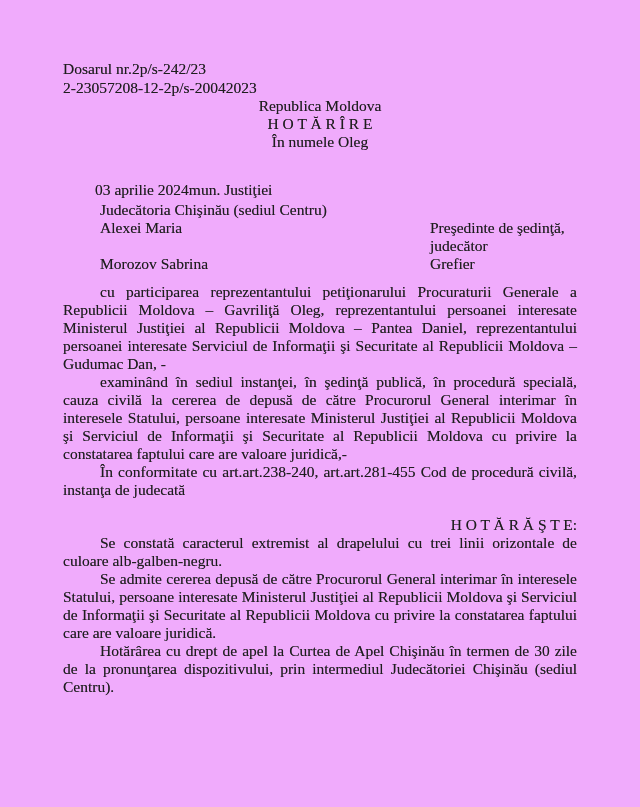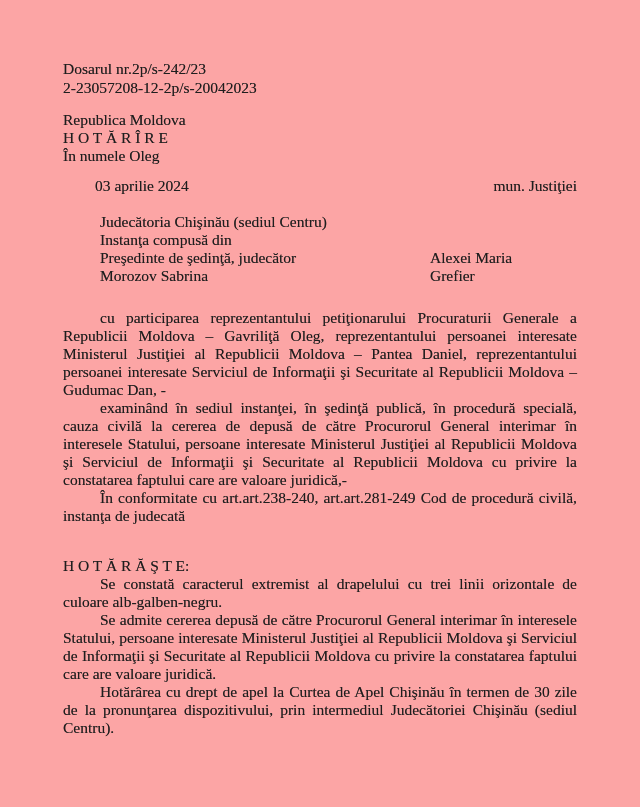--- a/index.html
+++ b/index.html
@@ -6,67 +6,67 @@
     margin: 0;
     padding: 0;
     background: #ffffff;
   }
   .page {
     position: relative;
     width: 640px;
     height: 807px;
     box-sizing: border-box;
     padding: 59px 63px 0 63px;
-    background: #fca5a5;
+    background: #f0abfc;
     font-family: "Liberation Serif", "DejaVu Serif", serif;
     font-size: 15.5px;
     line-height: 18px;
     color: #1e1e1e;
     filter: blur(0.25px);
     text-shadow: 0 0 0.5px rgba(30,30,30,0.55);
     overflow: hidden;
   }
   .case-block div {
     white-space: nowrap;
     line-height: 19px;
   }
   .header-block {
-    margin-top: 14px;
+    text-align: center;
   }
   .header-block div {
     line-height: 18px;
   }
   .date-row {
     display: flex;
-    justify-content: space-between;
-    margin-top: 12px;
+    justify-content: flex-start;
+    margin-top: 30px;
     padding-left: 32px;
   }
   .court-block {
-    margin-top: 18px;
+    margin-top: 2px;
     padding-left: 37px;
   }
   .court-block div {
     line-height: 18px;
   }
   .role-row {
     display: grid;
     grid-template-columns: 330px 1fr;
   }
   .body-p {
     margin: 0;
     text-align: justify;
     text-indent: 37px;
   }
   .body-p.first {
-    margin-top: 24px;
+    margin-top: 10px;
   }
   .operative-heading {
-    margin-top: 32px;
-    text-align: left;
+    margin-top: 17px;
+    text-align: right;
   }
   .signature {
     margin-top: 17px;
     padding-left: 50px;
   }
 </style>
 </head>
 <body>
 
 <div class="page">
@@ -82,34 +82,33 @@
     <div>În numele Oleg</div>
   </div>
 
   <div class="date-row">
     <span>03 aprilie 2024</span>
     <span>mun. Justiţiei</span>
   </div>
 
   <div class="court-block">
     <div>Judecătoria Chişinău (sediul Centru)</div>
-    <div>Instanţa compusă din</div>
     <div class="role-row">
+      <span>Alexei Maria</span>
       <span>Preşedinte de şedinţă, judecător</span>
-      <span>Alexei Maria</span>
     </div>
     <div class="role-row">
       <span>Morozov Sabrina</span>
       <span>Grefier</span>
     </div>
   </div>
 
   <p class="body-p first">cu participarea reprezentantului petiţionarului Procuraturii Generale a Republicii Moldova – Gavriliţă Oleg, reprezentantului persoanei interesate Ministerul Justiţiei al Republicii Moldova – Pantea Daniel, reprezentantului persoanei interesate Serviciul de Informaţii şi Securitate al Republicii Moldova – Gudumac Dan, -</p>
   <p class="body-p">examinând în sediul instanţei, în şedinţă publică, în procedură specială, cauza civilă la cererea de depusă de către Procurorul General interimar în interesele Statului, persoane interesate Ministerul Justiţiei al Republicii Moldova şi Serviciul de Informaţii şi Securitate al Republicii Moldova cu privire la constatarea faptului care are valoare juridică,-</p>
-  <p class="body-p">În conformitate cu art.art.238-240, art.art.281-249 Cod de procedură civilă, instanţa de judecată</p>
+  <p class="body-p">În conformitate cu art.art.238-240, art.art.281-455 Cod de procedură civilă, instanţa de judecată</p>
 
   <div class="operative-heading">H O T Ă R Ă Ş T E:</div>
 
   <p class="body-p">Se constată caracterul extremist al drapelului cu trei linii orizontale de culoare alb-galben-negru.</p>
   <p class="body-p">Se admite cererea depusă de către Procurorul General interimar în interesele Statului, persoane interesate Ministerul Justiţiei al Republicii Moldova şi Serviciul de Informaţii şi Securitate al Republicii Moldova cu privire la constatarea faptului care are valoare juridică.</p>
   <p class="body-p">Hotărârea cu drept de apel la Curtea de Apel Chişinău în termen de 30 zile de la pronunţarea dispozitivului, prin intermediul Judecătoriei Chişinău (sediul Centru).</p>
 
 
 </div>
 

